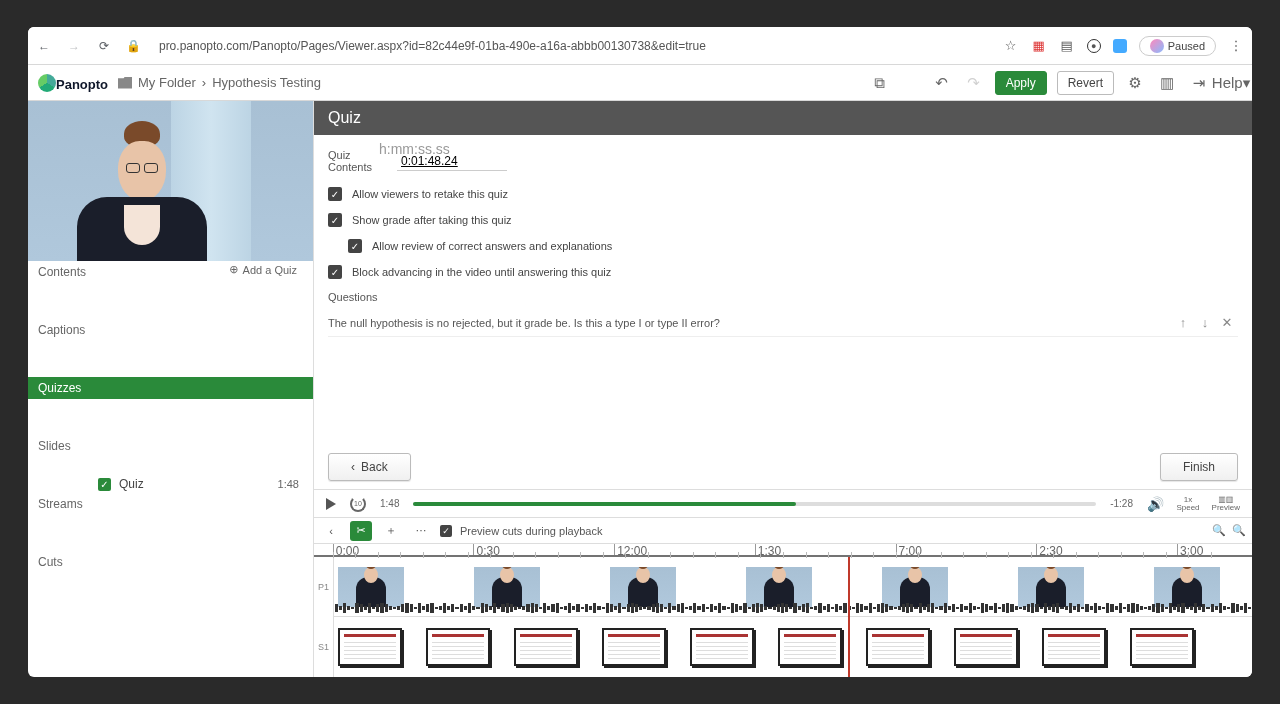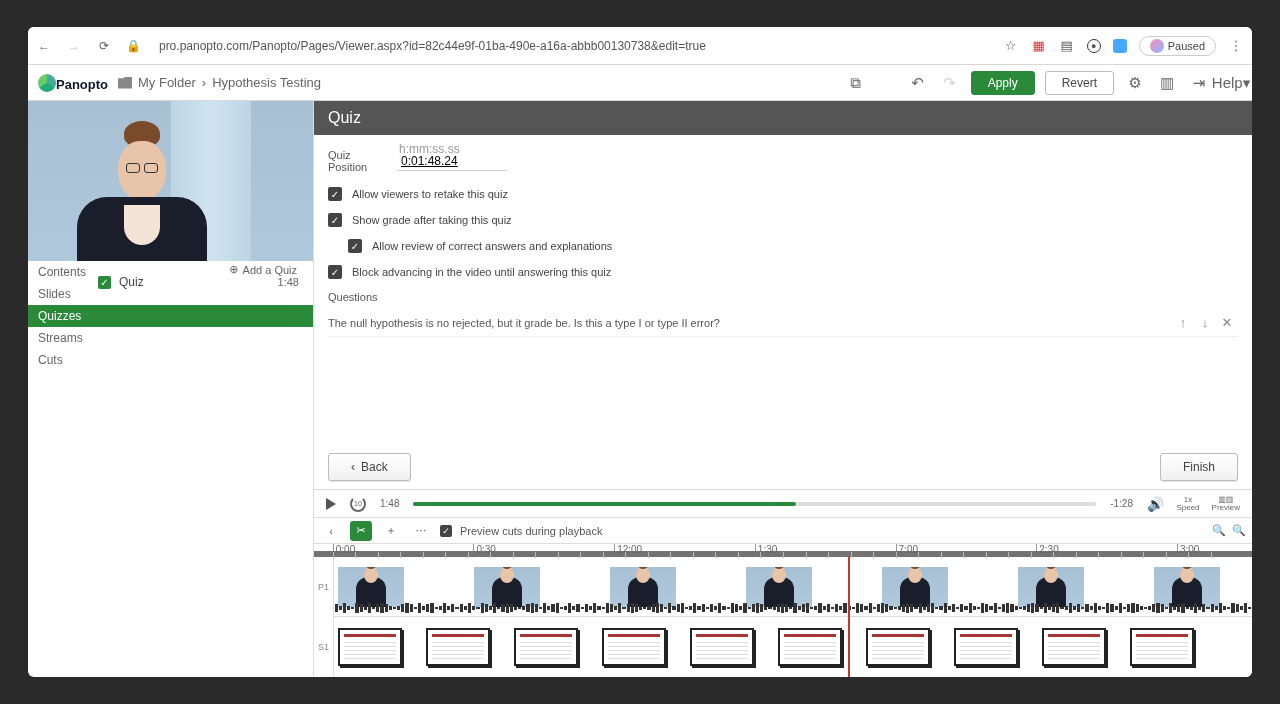--- a/index.html
+++ b/index.html
@@ -16,56 +16,56 @@
 .chrome .righticons .paused { border:1px solid #ccc; border-radius:10px; padding:2px 10px; font-size:11px; color:#444; display:flex; align-items:center; gap:4px; }
 .chrome .righticons .paused .av { width:14px; height:14px; border-radius:50%; background:linear-gradient(135deg,#f8b,#8bf); }
 
 
 .appbar { height:36px; border-bottom:1px solid #d8d8d8; display:flex; align-items:center; padding:0 10px; gap:10px; font-size:13px; color:#666; }
 .appbar .logo { display:flex; align-items:flex-end; gap:0; font-weight:600; color:#0f172a; }
 .appbar .logo .dot { width:18px; height:18px; border-radius:50%; background:conic-gradient(#4a9 0 120deg,#2a7 120deg 240deg,#6c6 240deg 360deg); }
 .appbar .crumb { display:flex; align-items:center; gap:6px; }
 .appbar .folder-icon { width:14px; height:12px; background:#888; clip-path:polygon(0 15%,40% 15%,50% 0,100% 0,100% 100%,0 100%); }
 .appbar .spacer { flex:1; }
-.appbar .btn { padding:4px 16px; border-radius:3px; font-size:12px; border:1px solid #bbb; background:#fff; color:#444; }
+.appbar .btn { padding:4px 10px; border-radius:3px; font-size:12px; border:1px solid #bbb; background:#fff; color:#444; }
 .appbar .btn.apply { background:#2a8a3a; border-color:#2a8a3a; color:#fff; }
 .appbar .icbtn { width:22px; height:22px; display:flex; align-items:center; justify-content:center; color:#666; font-size:15px; }
 
 
 .main { flex:1; display:flex; overflow:hidden; }
 
 
 .leftcol { width:286px; display:flex; flex-direction:column; border-right:1px solid #ddd; }
 .speaker { height:160px; background:linear-gradient(180deg,#a8c0d4 0%,#b0c8dc 100%); position:relative; overflow:hidden; }
 .speaker .curtain { position:absolute; left:50%; top:0; width:80px; height:100%; background:linear-gradient(90deg,#bcd4e4 0,#d0e4f0 50%,#bcd4e4 100%); }
 .speaker .person { position:absolute; left:40%; transform:translateX(-50%); bottom:0; width:150px; height:140px; }
 .speaker .person .bun { width:36px; height:26px; border-radius:50% 50% 40% 40%; background:#7a4a2a; margin:0 auto; }
 .speaker .person .face { width:48px; height:60px; border-radius:45% 45% 50% 50%; background:#e8c4a8; margin:-6px auto 0; position:relative; }
 .speaker .person .glasses { position:absolute; top:22px; left:50%; transform:translateX(-50%); display:flex; gap:4px; }
 .speaker .person .glasses div { width:14px; height:10px; border:1.5px solid #333; border-radius:3px; }
 .speaker .person .body { width:130px; height:70px; background:#1a1e2a; border-radius:30px 30px 0 0; margin:-4px auto 0; position:relative; }
 .speaker .person .chest { position:absolute; top:8px; left:50%; transform:translateX(-50%); width:36px; height:40px; background:#f4e4d8; border-radius:0 0 20px 20px; }
 
-.tabs { display:flex; flex-direction:column; font-size:12px; }
+.tabs { display:flex; flex-direction:column; font-size:12px;gap:36px; }
 .tabs .tab { padding:4px 10px; color:#666; cursor:pointer; }
 .tabs .tab.active { background:#2a8a3a; color:#fff; }
 .tabsrow { position:relative; }
 .addquiz { font-size:11px; color:#666; padding:4px 10px; position:absolute; right:6px; top:-2px; display:flex; align-items:center; gap:4px; }
 .quizitem { display:flex; align-items:center; padding:4px 10px 4px 70px; font-size:12px; color:#444; }
 .quizitem .cb { width:13px; height:13px; background:#2a8a3a; margin-right:8px; display:flex; align-items:center; justify-content:center; color:#fff; font-size:10px; border-radius:2px; }
 .quizitem .time { margin-left:auto; color:#666; font-size:11px; padding-right:4px; }
 
 
 .rightcol { flex:1; display:flex; flex-direction:column; }
 .rtitlebar { background:#555; color:#fff; height:34px; display:flex; align-items:center; padding:0 14px; font-size:16px; }
 .quizbody { flex:1; padding:14px; font-size:12px; color:#444; overflow:auto; }
 .qrow { display:flex; align-items:center; margin-bottom:14px; gap:14px; }
 .qrow label { width:55px; color:#555; font-size:11px; }
 .qrow .pos { border:none; border-bottom:1px solid #ccc; padding:2px 4px; font-size:12px; width:110px;text-decoration:underline; }
-.qrow .hint { font-size:12px; color:#999; position:absolute; margin-top:-24px; margin-left:71px; }
+.qrow .hint { font-size:14px; color:#999; position:absolute; margin-top:-24px; margin-left:51px; }
 .chk { display:flex; align-items:center; gap:10px; margin-bottom:12px; font-size:11px; color:#444; }
 .chk.indent { margin-left:20px; }
 .chk .box { width:14px; height:14px; background:#444; display:flex; align-items:center; justify-content:center; color:#fff; font-size:10px; border-radius:2px; }
 .qsection { margin-top:8px; }
 .qsection .hd { font-size:11px; color:#555; margin-bottom:6px; }
 .question { display:flex; align-items:center; padding:6px 0; font-size:11px; color:#555; border-bottom:1px solid #eee; }
 .question .qtxt { flex:1; }
 .question .act { width:22px; text-align:center; color:#888; font-size:13px; cursor:pointer; }
 
 .bottomrow { display:flex; padding:8px 14px; gap:10px; }
@@ -82,21 +82,21 @@
 
 
 .tltoolbar { height:26px; background:#fff; border-top:1px solid #ddd; display:flex; align-items:center; padding:0 6px; gap:8px; font-size:11px; color:#555; }
 .tltoolbar .sq { width:22px; height:20px; display:flex; align-items:center; justify-content:center; }
 .tltoolbar .sq.cut { background:#2a8a3a; color:#fff; border-radius:3px; }
 .tltoolbar .cb { width:12px; height:12px; background:#444; display:inline-flex; align-items:center; justify-content:center; color:#fff; font-size:9px; border-radius:2px; }
 .tltoolbar .zoom { margin-left:auto; display:flex; gap:6px; }
 
 
 .timeline { height:134px; background:#fff; border-top:1px solid #ddd; display:flex; flex-direction:column; position:relative; }
-.ruler { height:14px; border-bottom:6px solid #737373; position:relative; font-size:10px; color:#666; }
+.ruler { height:14px; border-bottom:2px solid #737373; position:relative; font-size:12px; color:#666; }
 .ruler .tick { position:absolute; top:0; height:100%; border-left:1px solid #999; padding-left:2px; }
 .ruler .minor { position:absolute; top:8px; height:6px; border-left:1px solid #bbb; }
 .tracks { flex:1; display:flex; }
 .tracklbl { width:20px; display:flex; flex-direction:column; font-size:9px; color:#888; }
 .tracklbl div { flex:1; display:flex; align-items:center; justify-content:center; border-right:1px solid #ddd; }
 .trackarea { flex:1; position:relative; }
 .prow { height:60px; border-bottom:1px solid #ddd; display:flex; align-items:center; gap:70px; padding-left:4px; position:relative; }
 .prow .thumb { width:66px; height:40px; background:linear-gradient(180deg,#a8c0d4,#b0c8dc); position:relative; overflow:hidden; flex-shrink:0; }
 .prow .thumb .mini { position:absolute; left:50%; bottom:0; transform:translateX(-50%); width:30px; height:30px; background:#1a1e2a; border-radius:12px 12px 0 0; }
 .prow .thumb .mini::before { content:''; position:absolute; top:-10px; left:50%; transform:translateX(-50%); width:14px; height:16px; background:#e8c4a8; border-radius:50%; }
@@ -179,41 +179,42 @@
             </div>
         </div>
       </div>
       <div class="tabsrow">
         <div class="addquiz">
             <span>⊕</span>
             <span>Add a Quiz</span>
           </div>
         <div class="tabs">
           <div class="tab">Contents</div>
+          <div class="tab">Captions</div>
+          <div class="tab active">Quizzes</div>
           <div class="tab">Slides</div>
-          <div class="tab active">Quizzes</div>
           <div class="tab">Streams</div>
           <div class="tab">Cuts</div>
         </div>
       </div>
       <div style="position:relative; margin-top:-100px;">
         <div class="quizitem">
           <span class="cb">✓</span>
           <span>Quiz</span>
           <span class="time">1:48</span>
         </div>
       </div>
     </div>
 
     <div class="rightcol">
       <div class="rtitlebar">Quiz</div>
       <div class="quizbody">
         <div class="qrow" style="position:relative">
           <span class="hint">h:mm:ss.ss</span>
-          <label>Quiz Position</label>
+          <label>Quiz Contents</label>
           <input class="pos" value="0:01:48.24" style="">
         </div>
         <div class="chk">
             <span class="box">✓</span>
             <span>Allow viewers to retake this quiz</span>
           </div>
         <div class="chk">
             <span class="box">✓</span>
             <span>Show grade after taking this quiz</span>
           </div>

